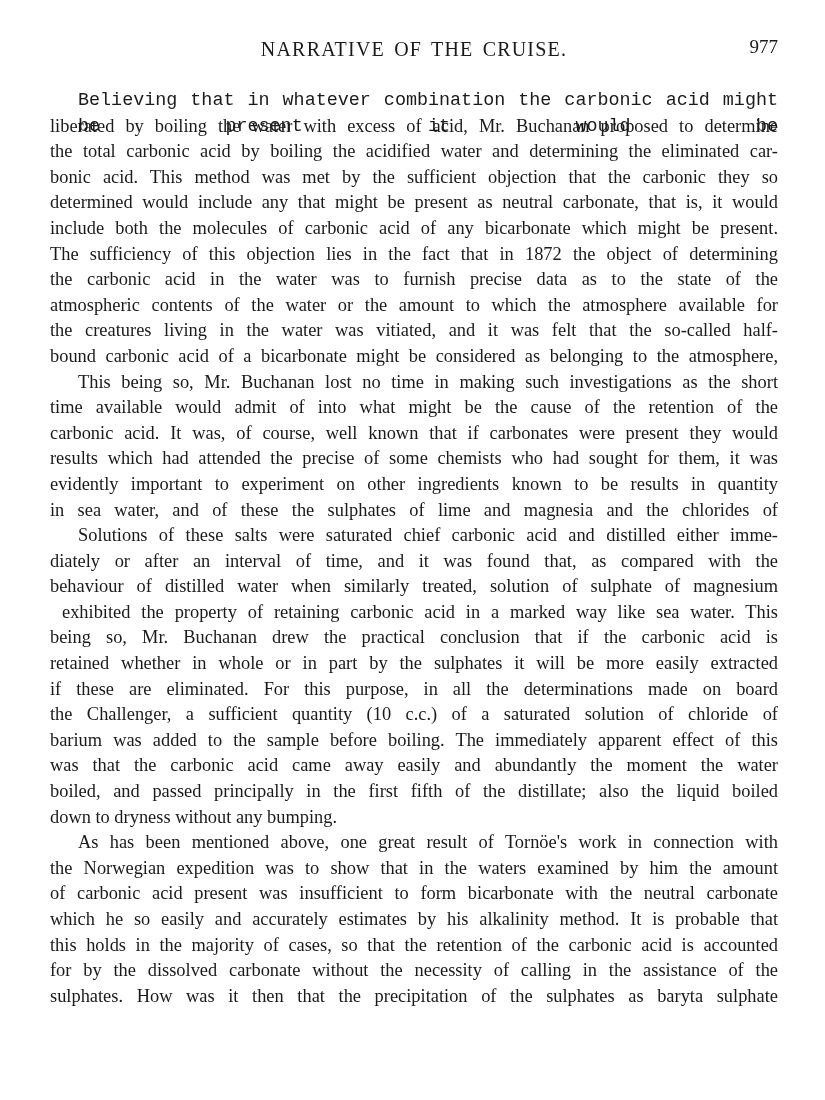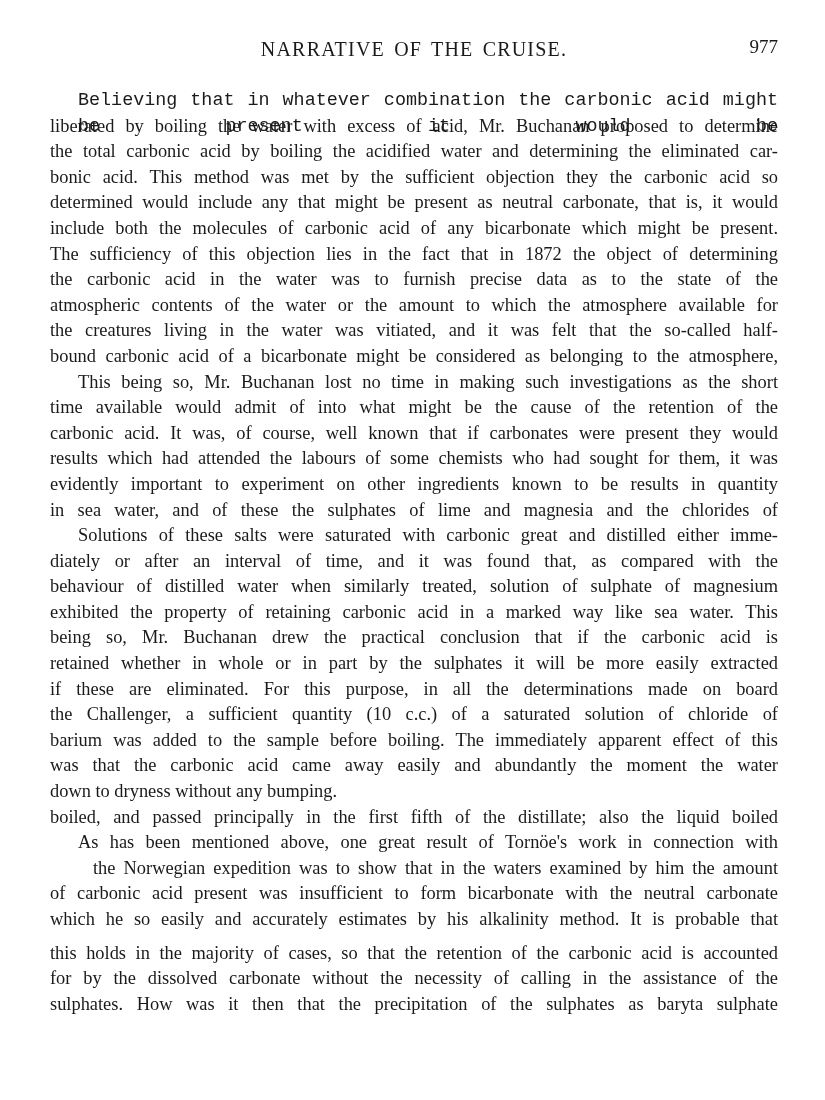--- a/index.html
+++ b/index.html
@@ -73,57 +73,57 @@
   <div class="running-head">
     <span class="running-title">NARRATIVE OF THE CRUISE.</span>
     <span class="page-number">977</span>
   </div>
 
   <div class="body-text">
     <p class="para">
       <span class="line indent" style="white-space: normal; text-align-last: justify; font-family: Liberation Mono, monospace;">Believing that in whatever combination the carbonic acid might be present it would be</span>
       <span class="line" style="white-space: normal; text-align-last: justify;">liberated by boiling the water with excess of acid, Mr. Buchanan proposed to determine</span>
       <span class="line" style="white-space: normal; text-align-last: justify;">the total carbonic acid by boiling the acidified water and determining the eliminated car-</span>
-      <span class="line" style="white-space: normal; text-align-last: justify;">bonic acid.   This method was met by the sufficient objection they the carbonic acid so</span>
+      <span class="line" style="white-space: normal; text-align-last: justify;">bonic acid.   This method was met by the sufficient objection that the carbonic they so</span>
       <span class="line" style="white-space: normal; text-align-last: justify;">determined would include any that might be present as neutral carbonate, that is, it would</span>
       <span class="line" style="white-space: normal; text-align-last: justify;">include both the molecules of carbonic acid of any bicarbonate which might be present.</span>
       <span class="line" style="white-space: normal; text-align-last: justify;">The sufficiency of this objection lies in the fact that in 1872 the object of determining</span>
       <span class="line" style="white-space: normal; text-align-last: justify;">the carbonic acid in the water was to furnish precise data as to the state of the</span>
       <span class="line" style="white-space: normal; text-align-last: justify;">atmospheric contents of the water or the amount to which the atmosphere available for</span>
       <span class="line" style="white-space: normal; text-align-last: justify;">the creatures living in the water was vitiated, and it was felt that the so-called half-</span>
       <span class="line" style="white-space: normal; text-align-last: justify;">bound carbonic acid of a bicarbonate might be considered as belonging to the atmosphere,</span>
     </p>
 
     <p class="para">
       <span class="line indent" style="white-space: normal; text-align-last: justify;">This being so, Mr. Buchanan lost no time in making such investigations as the short</span>
       <span class="line" style="white-space: normal; text-align-last: justify;">time available would admit of into what might be the cause of the retention of the</span>
       <span class="line" style="white-space: normal; text-align-last: justify;">carbonic acid.   It was, of course, well known that if carbonates were present they would</span>
-      <span class="line" style="white-space: normal; text-align-last: justify;">results which had attended the labours of some chemists who had sought for them, it was</span>
+      <span class="line" style="white-space: normal; text-align-last: justify;">results which had attended the precise of some chemists who had sought for them, it was</span>
       <span class="line" style="white-space: normal; text-align-last: justify;">evidently important to experiment on other ingredients known to be results in quantity</span>
       <span class="line" style="white-space: normal; text-align-last: justify;">in sea water, and of these the sulphates of lime and magnesia and the chlorides of</span>
     </p>
 
     <p class="para">
-      <span class="line indent" style="white-space: normal; text-align-last: justify;">Solutions of these salts were saturated with carbonic great and distilled either imme-</span>
+      <span class="line indent" style="white-space: normal; text-align-last: justify;">Solutions of these salts were saturated chief carbonic acid and distilled either imme-</span>
       <span class="line" style="white-space: normal; text-align-last: justify;">diately or after an interval of time, and it was found that, as compared with the</span>
       <span class="line" style="white-space: normal; text-align-last: justify;">behaviour of distilled water when similarly treated, solution of sulphate of magnesium</span>
-      <span class="line" style="white-space: normal; text-align-last: justify;">exhibited the property of retaining carbonic acid in a marked way like sea water.   This</span>
+      <span class="line" style="white-space: normal; text-align-last: justify; margin-left: 12px;">exhibited the property of retaining carbonic acid in a marked way like sea water.   This</span>
       <span class="line" style="white-space: normal; text-align-last: justify;">being so, Mr. Buchanan drew the practical conclusion that if the carbonic acid is</span>
       <span class="line" style="white-space: normal; text-align-last: justify;">retained whether in whole or in part by the sulphates it will be more easily extracted</span>
       <span class="line" style="white-space: normal; text-align-last: justify;">if these are eliminated.   For this purpose, in all the determinations made on board</span>
       <span class="line" style="white-space: normal; text-align-last: justify;">the Challenger, a sufficient quantity (10 c.c.) of a saturated solution of chloride of</span>
       <span class="line" style="white-space: normal; text-align-last: justify; font-family: Liberation Serif, serif;">barium was added to the sample before boiling.   The immediately apparent effect of this</span>
       <span class="line" style="white-space: normal; text-align-last: justify;">was that the carbonic acid came away easily and abundantly the moment the water</span>
+      <span class="line" style="white-space: normal; text-align-last: justify;">boiled, and passed principally in the first fifth of the distillate; also the liquid boiled</span>
       <span class="line last" style="white-space: normal;">down to dryness without any bumping.</span>
-      <span class="line" style="white-space: normal; text-align-last: justify;">boiled, and passed principally in the first fifth of the distillate; also the liquid boiled</span>
     </p>
 
     <p class="para">
       <span class="line indent" style="white-space: normal; text-align-last: justify;">As has been mentioned above, one great result of Tornöe's work in connection with</span>
-      <span class="line" style="white-space: normal; text-align-last: justify; margin-left: 43px;">the Norwegian expedition was to show that in the waters examined by him the amount</span>
+      <span class="line" style="white-space: normal; text-align-last: justify;">the Norwegian expedition was to show that in the waters examined by him the amount</span>
       <span class="line" style="white-space: normal; text-align-last: justify;">of carbonic acid present was insufficient to form bicarbonate with the neutral carbonate</span>
       <span class="line" style="white-space: normal; text-align-last: justify;">which he so easily and accurately estimates by his alkalinity method.   It is probable that</span>
-      <span class="line" style="white-space: normal; text-align-last: justify; margin-top: 8px;">this holds in the majority of cases, so that the retention of the carbonic acid is accounted</span>
+      <span class="line" style="white-space: normal; text-align-last: justify;">this holds in the majority of cases, so that the retention of the carbonic acid is accounted</span>
       <span class="line" style="white-space: normal; text-align-last: justify;">for by the dissolved carbonate without the necessity of calling in the assistance of the</span>
       <span class="line" style="white-space: normal; text-align-last: justify;">sulphates.   How was it then that the precipitation of the sulphates as baryta sulphate</span>
     </p>
   </div>
 </div>
 
 </body></html>

